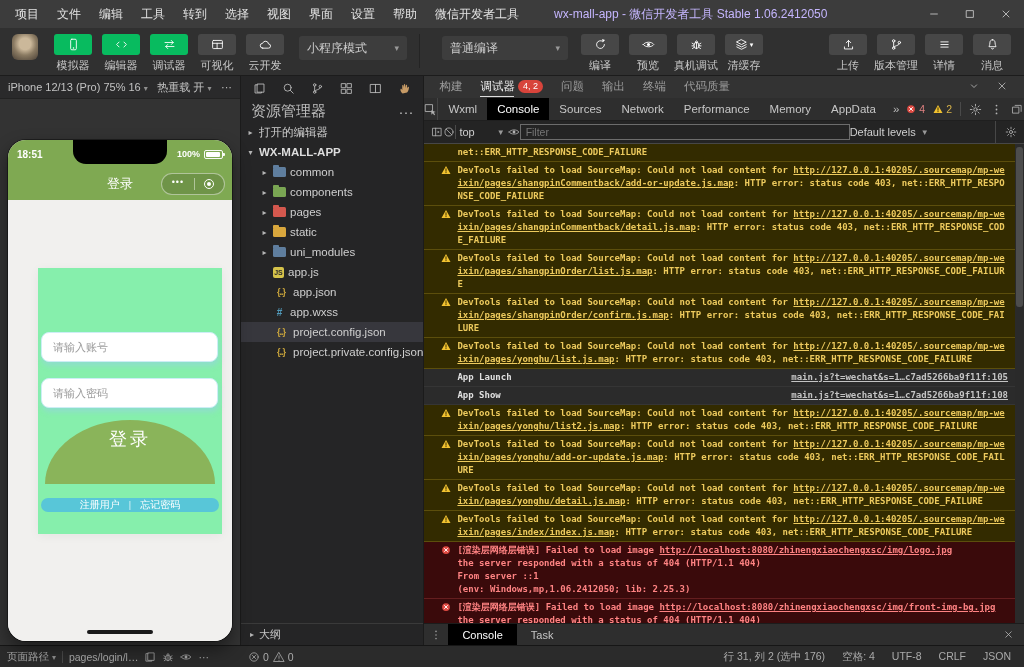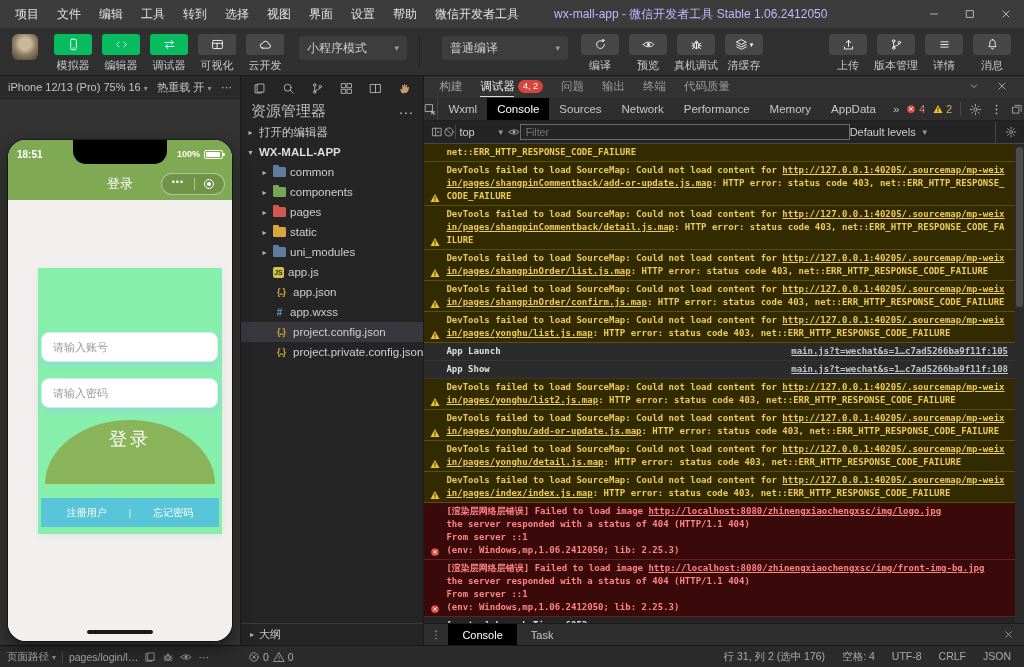--- a/index.html
+++ b/index.html
@@ -53,21 +53,21 @@
   .cdots{font-size:9px;letter-spacing:1px;line-height:1;padding-bottom:3px}
   .cdiv{width:1px;height:12px;background:rgba(255,255,255,.45)}
   .ctarget{width:10px;height:10px;border:1.5px solid #fff;border-radius:50%;position:relative}
   .ctarget::after{content:"";position:absolute;left:50%;top:50%;width:4px;height:4px;margin:-2px 0 0 -2px;background:#fff;border-radius:50%}
   .ppage{position:relative;height:441px;background:#f1f0ee}
   .card{position:absolute;left:30px;top:68px;width:184px;height:266px;background:#86efac;box-shadow:0 2px 10px rgba(0,0,0,.05)}
   .pinput{position:absolute;left:3px;width:177px;height:30px;border:1px solid #cdeef5;border-radius:8px;box-shadow:1px 4px 5px rgba(150,210,228,.55);font-size:11px;padding:0 11px;color:#333;background:#fff;outline:none;font-family:inherit}
   .pinput::placeholder{color:#9b9b9b}
   .pi1{top:64px}.pi2{top:110px}
   .dome{position:absolute;left:7px;top:152px;width:170px;height:64px;background:#8ab45a;border-radius:85px 85px 0 0 / 64px 64px 0 0;display:flex;justify-content:center;color:#fff;font-size:18px;letter-spacing:3px;padding-top:7px;cursor:default}
-  .pill{position:absolute;left:3px;top:230px;width:178px;height:29px;background:#58c6d8;border-radius:0;display:flex;align-items:center;justify-content:center;gap:22px;color:#fff;font-size:10px;cursor:default}
+  .pill{position:absolute;left:3px;top:230px;width:178px;height:14px;background:#58c6d8;border-radius:8px;display:flex;align-items:center;justify-content:center;gap:9px;color:#fff;font-size:10px;cursor:default}
   .pillsep{color:rgba(255,255,255,.8);font-size:9px}
   .homebar{position:absolute;bottom:7px;left:50%;transform:translateX(-50%);width:66px;height:4px;background:#1a1a1a;border-radius:2px}
 
   
   .explorer{flex:0 0 165px;background:#252526;border-left:1px solid #1b1b1b;border-right:1px solid #1b1b1b;display:flex;flex-direction:column;min-height:0}
   .activity{flex:0 0 24px;display:flex;align-items:center;justify-content:space-around;padding:0 4px;color:#b9b9b9}
   .activity .aico{display:flex;align-items:center}
   .expheader{flex:0 0 22px;display:flex;align-items:center;justify-content:space-between;padding:0 10px;font-size:15px;color:#bdbdbd}
   .tree{flex:1;overflow:hidden;font-size:11.5px;color:#cfcfcf}
   .trow{height:20px;display:flex;align-items:center;padding-left:5px;gap:4px;white-space:nowrap;cursor:default}
@@ -104,21 +104,21 @@
 
   .ctoolbar{flex:0 0 23px;display:flex;align-items:center;padding:0 7px;border-bottom:1px solid #474747;color:#b3b3b3;font-size:11px}
   .cticon{display:flex;align-items:center;color:#b3b3b3}
   .topdd{display:flex;align-items:center;gap:22px;color:#cfcfcf;padding:0 3px}
   .topdd .caret,.levels .caret{font-size:8px;color:#999}
   .filter{width:330px;height:16px;background:#242424;border:1px solid #6c6c6c;color:#ccc;font-size:10.5px;padding:0 5px;outline:none;font-family:inherit}
   .levels{display:flex;align-items:center;gap:5px;color:#cfcfcf}
   .ct-right{margin-left:auto;display:flex;align-items:center;gap:8px;border-left:1px solid #474747;padding-left:9px;align-self:stretch}
 
   .clist{flex:1;position:relative;overflow:hidden;font-family:"DejaVu Sans Mono","Liberation Mono",monospace;font-size:9px;line-height:13px;font-weight:bold}
-  .crow{display:flex;padding:2px 16px 2px 4px;border-bottom:1px solid rgba(255,255,255,.05);align-items:flex-end}
+  .crow{display:flex;padding:2px 16px 2px 15px;border-bottom:1px solid rgba(255,255,255,.05);align-items:flex-start}
   .crow.warn{background:#332b00;color:#edca5d;border-color:rgba(190,160,40,.3)}
   .crow.err{background:#3a0a0b;color:#ff8383;border-color:rgba(200,80,80,.3)}
   .crow.log{color:#e0e0e0}
   .crow.hl{background:#2b2b2b}
   .cicon{flex:0 0 11px;margin:1px 5px 0 2px;display:flex}
   .ctext{flex:1;word-break:break-all;min-width:0}
   .ctext a{color:inherit;text-decoration:underline;cursor:pointer}
   .ctext .eline{display:block}
   .csrc{margin-left:auto;padding-left:12px;color:#c4c4c4;text-decoration:underline;white-space:nowrap;flex:0 0 auto;cursor:pointer}
   .crow.cont .ctext{padding-left:18px}

